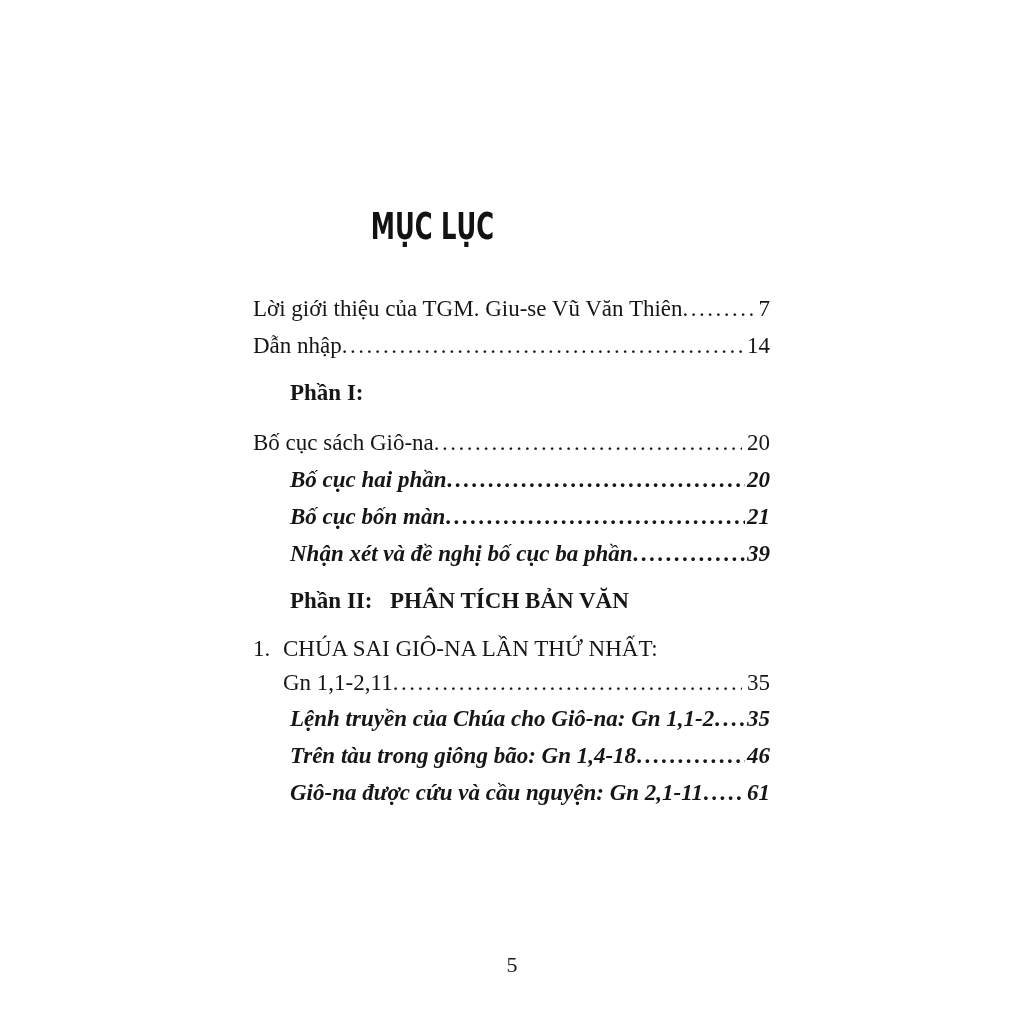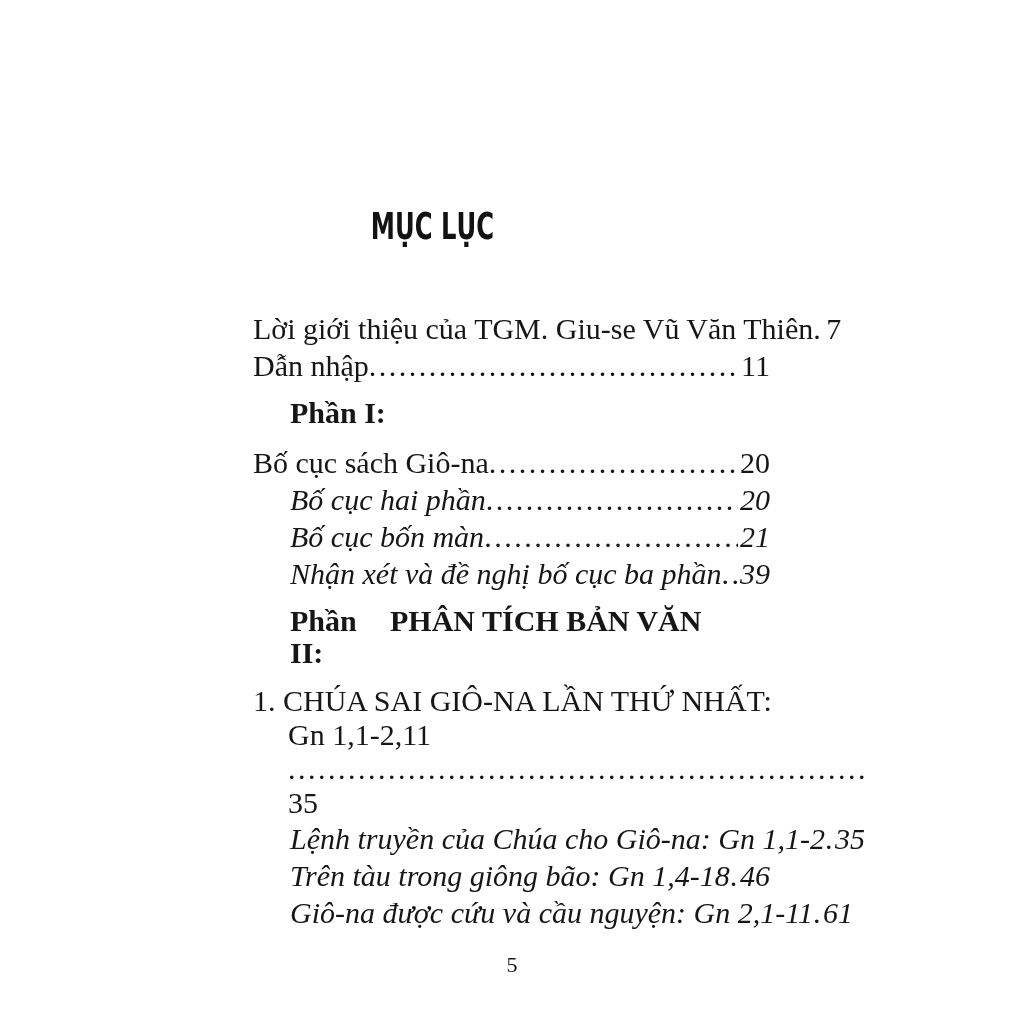--- a/index.html
+++ b/index.html
@@ -28,22 +28,22 @@
     font-size: 38px;
     letter-spacing: 0px;
     transform: scaleX(0.64);
     transform-origin: center;
     color: #121212;
     white-space: nowrap;
   }
   .toc {
     width: 517px;
     margin-left: 253px;
-    margin-top: 60px;
-    font-size: 30px;
+    margin-top: 40px;
+    font-size: 23px;
   }
   .row {
     display: flex;
     align-items: baseline;
     line-height: 37px;
     white-space: nowrap;
   }
   .label { flex: 0 0 auto; }
   .dots {
     flex: 1 1 auto;
@@ -57,20 +57,21 @@
     letter-spacing: 2.5px;
     font-style: normal;
   }
   .pg {
     flex: 0 0 auto;
     margin-left: 5px;
   }
   .sub {
     margin-left: 37px;
     font-style: italic;
+    font-weight: bold;
   }
   .sub .pg { margin-left: 2px; }
   .part-row {
     display: flex;
     font-weight: bold;
     line-height: 32px;
     margin-top: 13px;
     margin-bottom: 15px;
   }
   .part-label {
@@ -85,21 +86,20 @@
     line-height: 34px;
     margin-top: 13px;
   }
   .chapter-num {
     flex: 0 0 auto;
     width: 30px;
   }
   .chapter-line2 {
     margin-left: 30px;
     line-height: 34px;
-    flex-direction: column;
   }
   .footer {
     position: absolute;
     left: 0;
     top: 952px;
     width: 1024px;
     text-align: center;
     font-size: 22px;
     color: #161616;
   }
@@ -117,21 +117,21 @@
 
     <div class="row">
       <span class="label">Lời giới thiệu của TGM. Giu-se Vũ Văn Thiên</span>
       <span class="dots"></span>
       <span class="pg">7</span>
     </div>
 
     <div class="row">
       <span class="label">Dẫn nhập</span>
       <span class="dots"></span>
-      <span class="pg">11</span>
+      <span class="pg">14</span>
     </div>
 
     <div class="part-row">
       <span class="part-label">Phần I:</span>
     </div>
 
 
     <div class="row gap-sm">
       <span class="label">Bố cục sách Giô-na</span>
       <span class="dots"></span>

